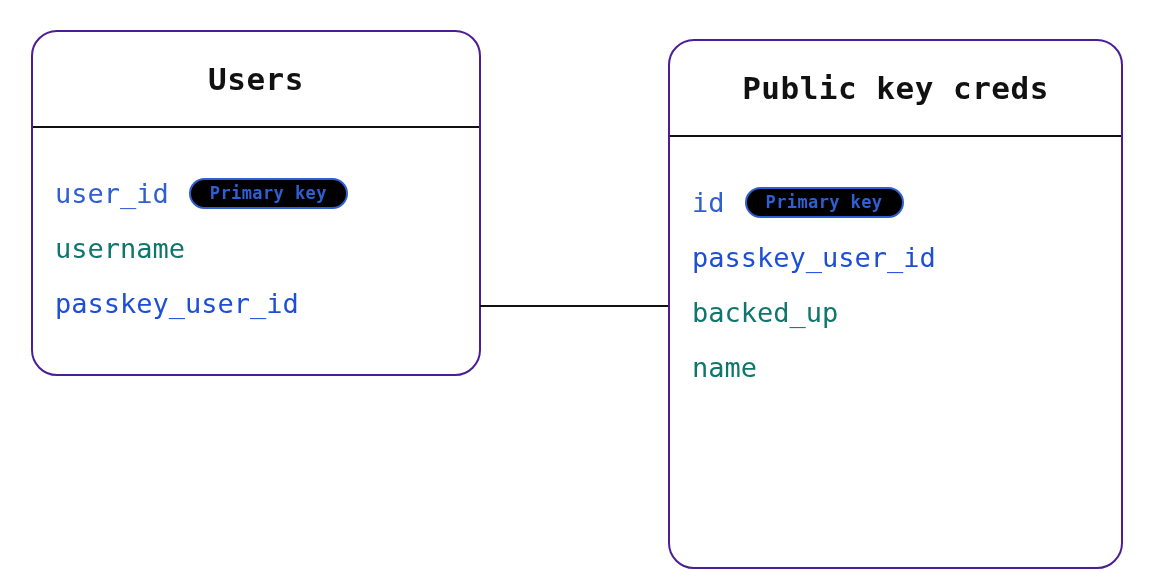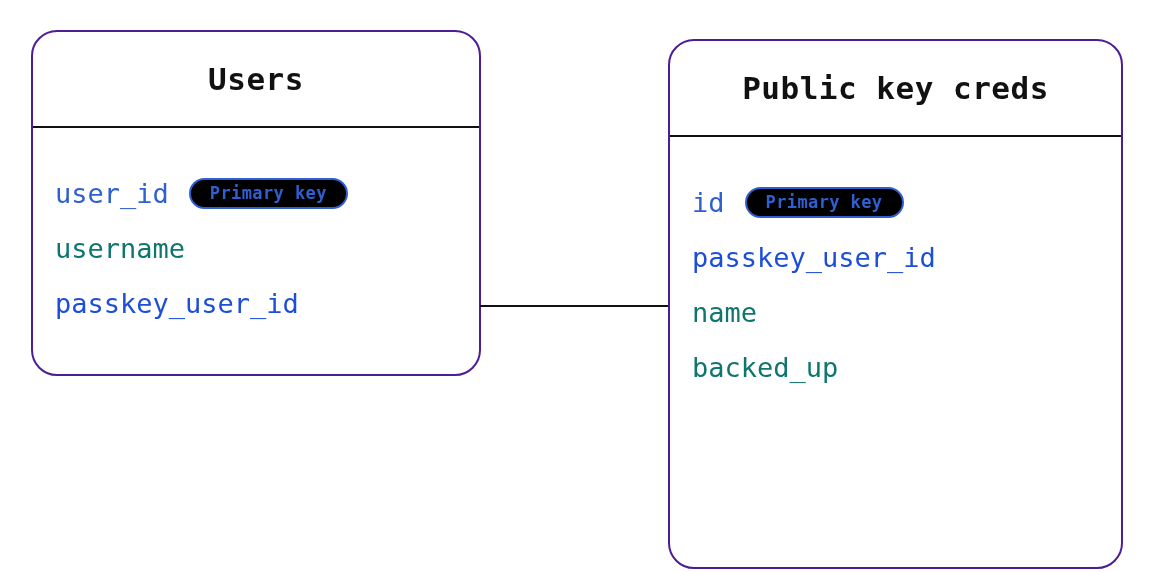--- a/index.html
+++ b/index.html
@@ -166,24 +166,24 @@
         <span class="field-name pk">id</span>
         <span class="pk-badge">Primary key</span>
       </div>
 
 
       <div class="field-row">
         <span class="field-name fk">passkey_user_id</span>
       </div>
 
       <div class="field-row">
-        <span class="field-name plain">name</span>
+        <span class="field-name plain">backed_up</span>
       </div>
 
       <div class="field-row">
-        <span class="field-name plain">backed_up</span>
+        <span class="field-name plain">name</span>
       </div>
 
 
     </div>
   </div>
 
 </div>
 
 </body></html>

